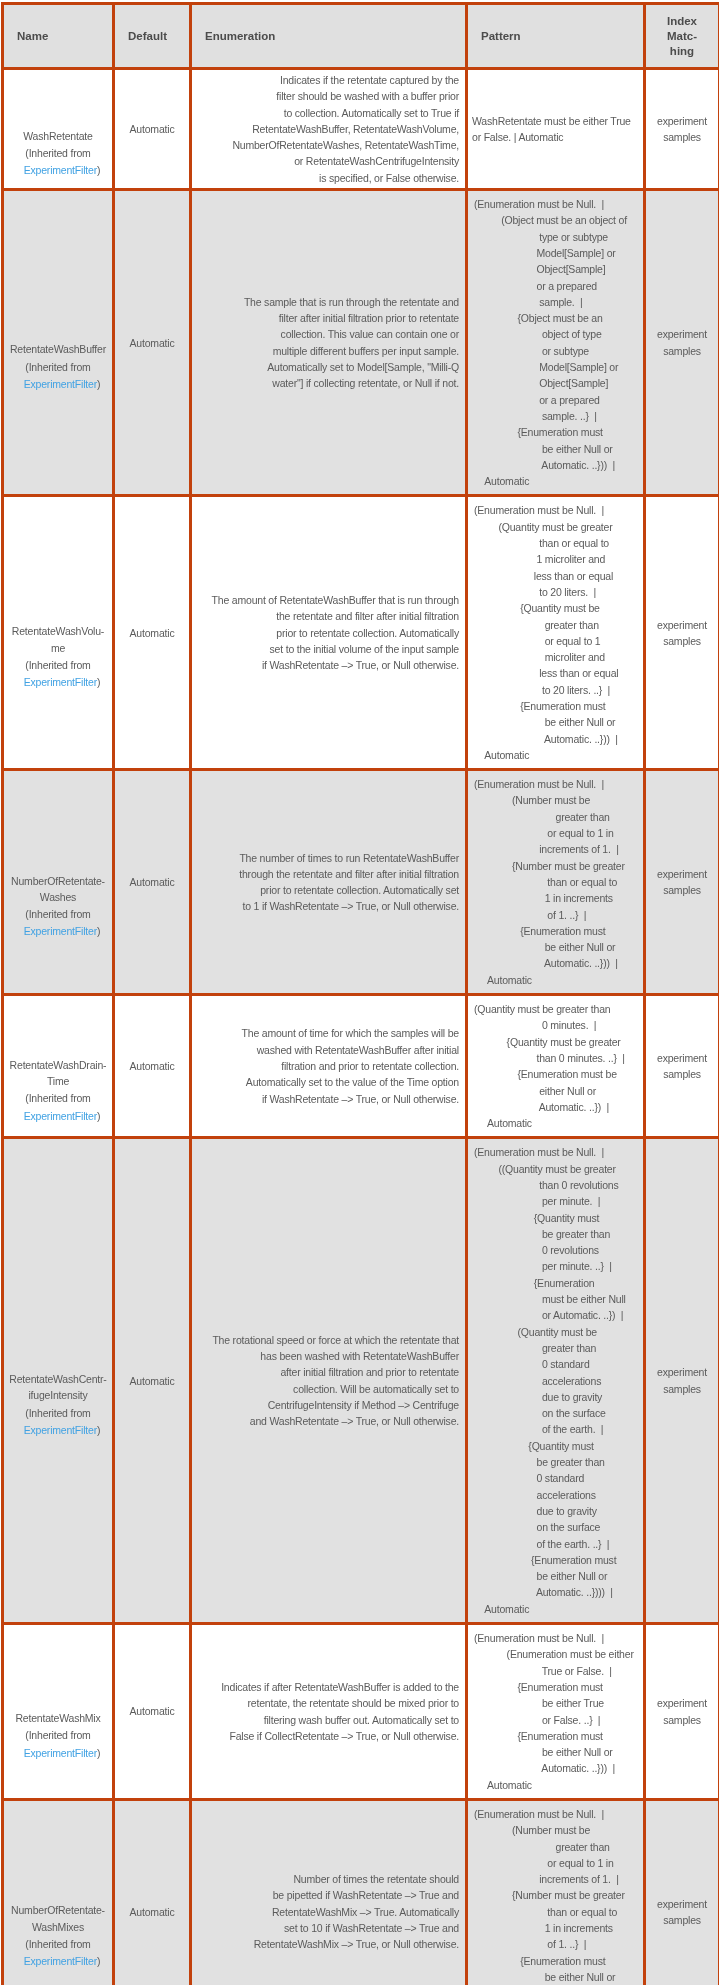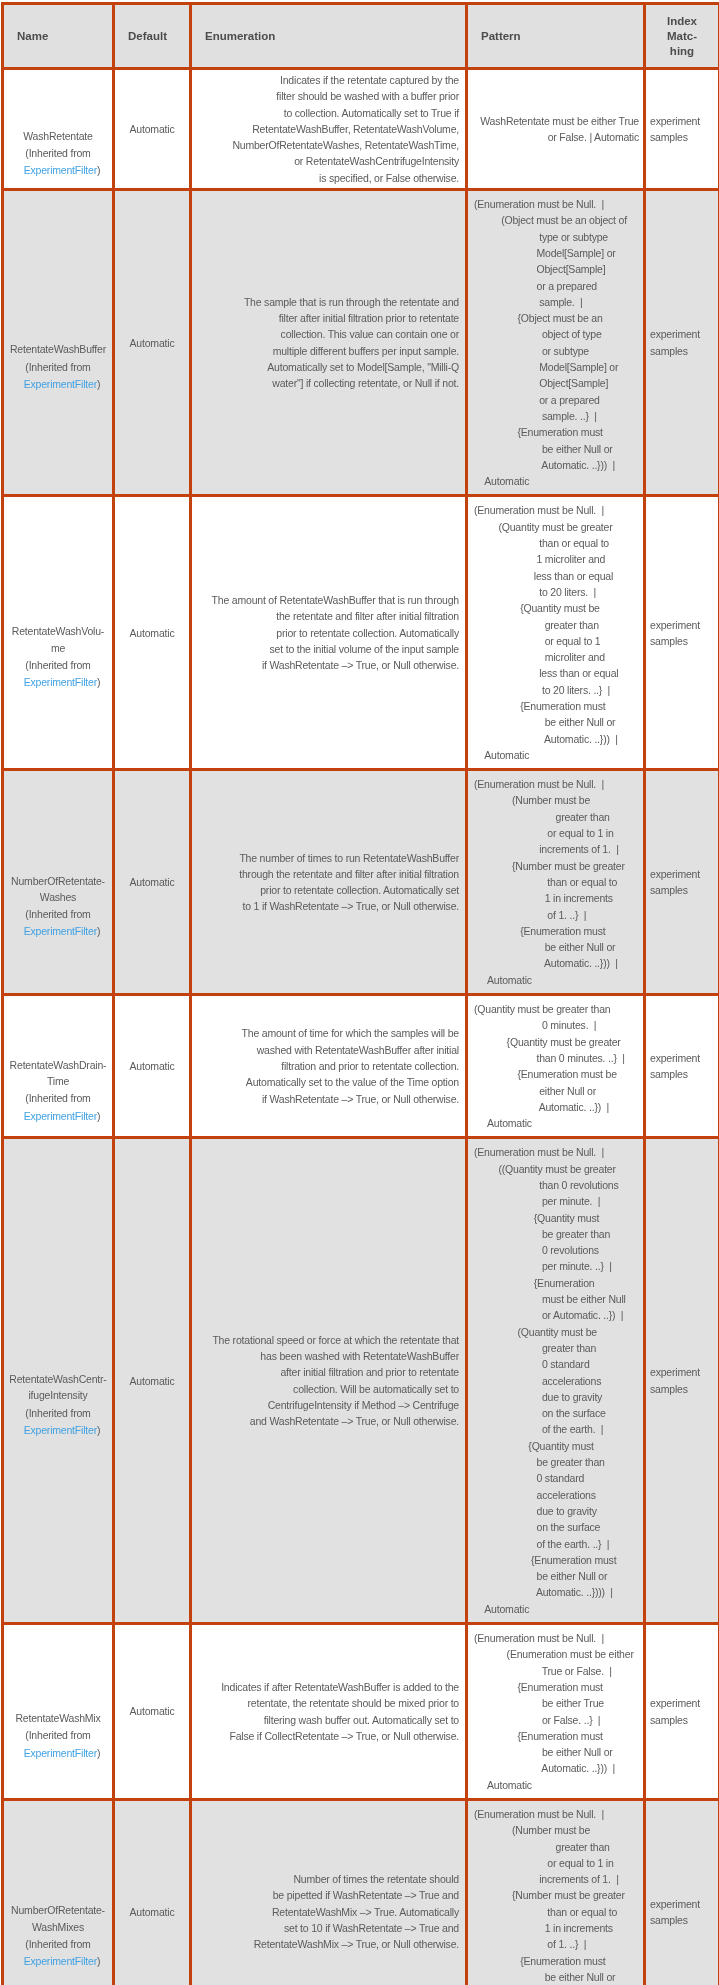--- a/index.html
+++ b/index.html
@@ -38,22 +38,22 @@
     line-height:16.3px;
     letter-spacing:-0.2px;
   }
   td.c-name { text-align:center; padding:0 4px; }
   td.c-name .nm { white-space:pre-line;margin-top:48px; }
   td.c-name .inh { margin-top:1px; }
   td.c-name .lnk { color:#41a2e3; text-decoration:none; cursor:pointer;margin-left:8px; }
   td.c-def { text-align:center; padding:0 2px; }
   td.c-desc { text-align:right; white-space:pre-line; padding:2px 6px; }
   td.c-pat { white-space:pre; text-align:left; padding:5px 2px 5px 6px; }
-  td.c-pat.pat-center { white-space:pre-line; text-align:right; padding:2px 4px;margin-top:8px; }
-  td.c-idx { white-space:pre-line; padding:0 4px; }
+  td.c-pat.pat-center { white-space:pre-line; text-align:left; padding:2px 4px;margin-top:8px; }
+  td.c-idx { text-align:center; white-space:pre-line; padding:0 4px; }
 </style>
 </head>
 <body>
 
 <div class="table-wrap">
   <table class="options">
     <colgroup>
       <col style="width:111px">
       <col style="width:77px">
       <col style="width:276px">

